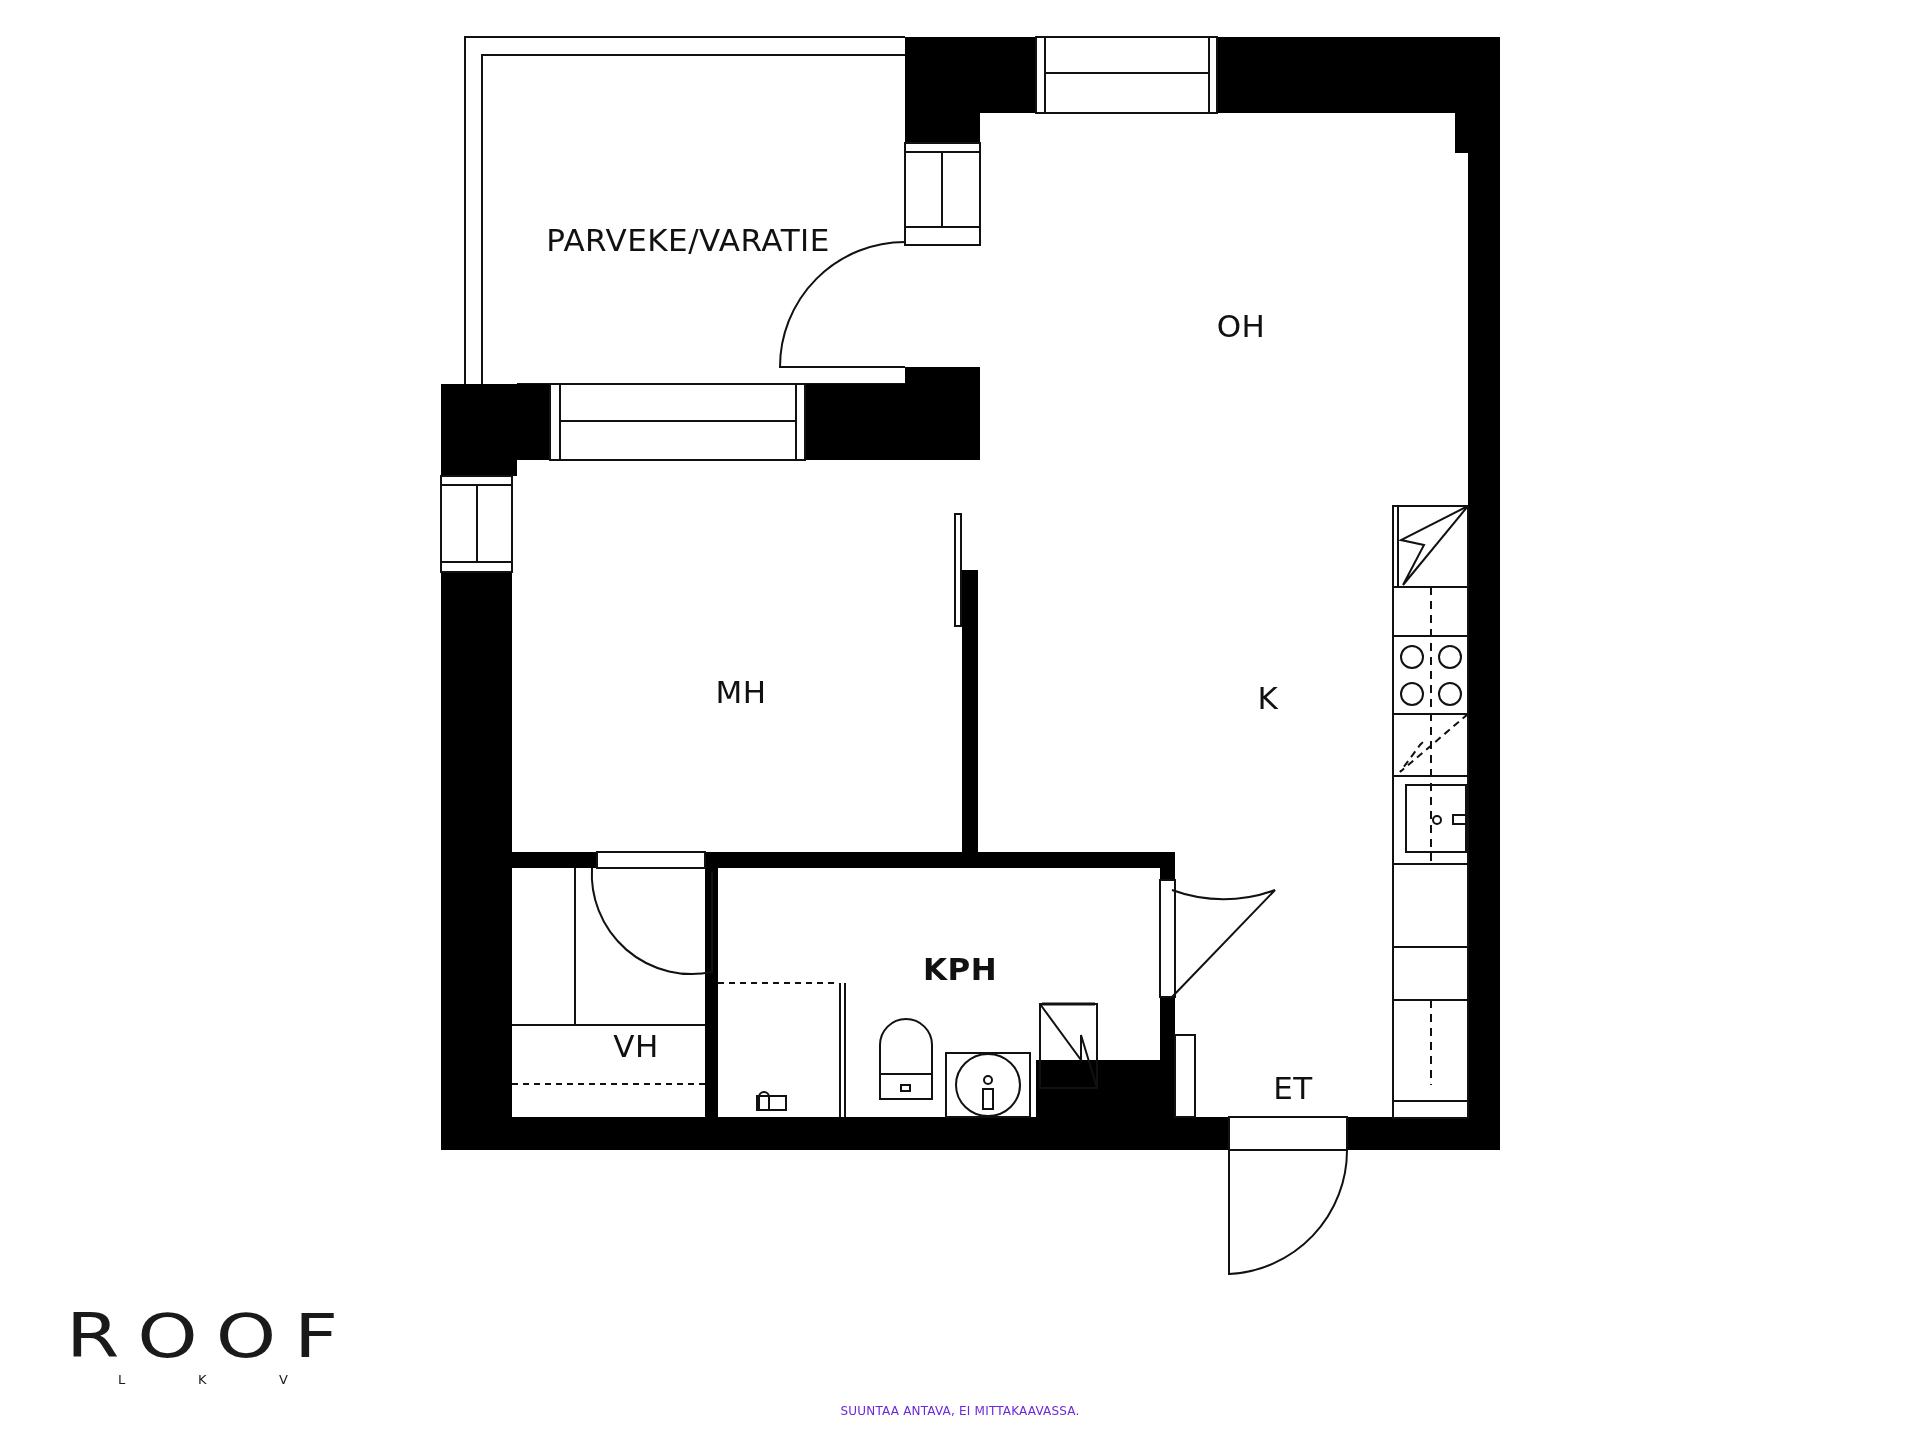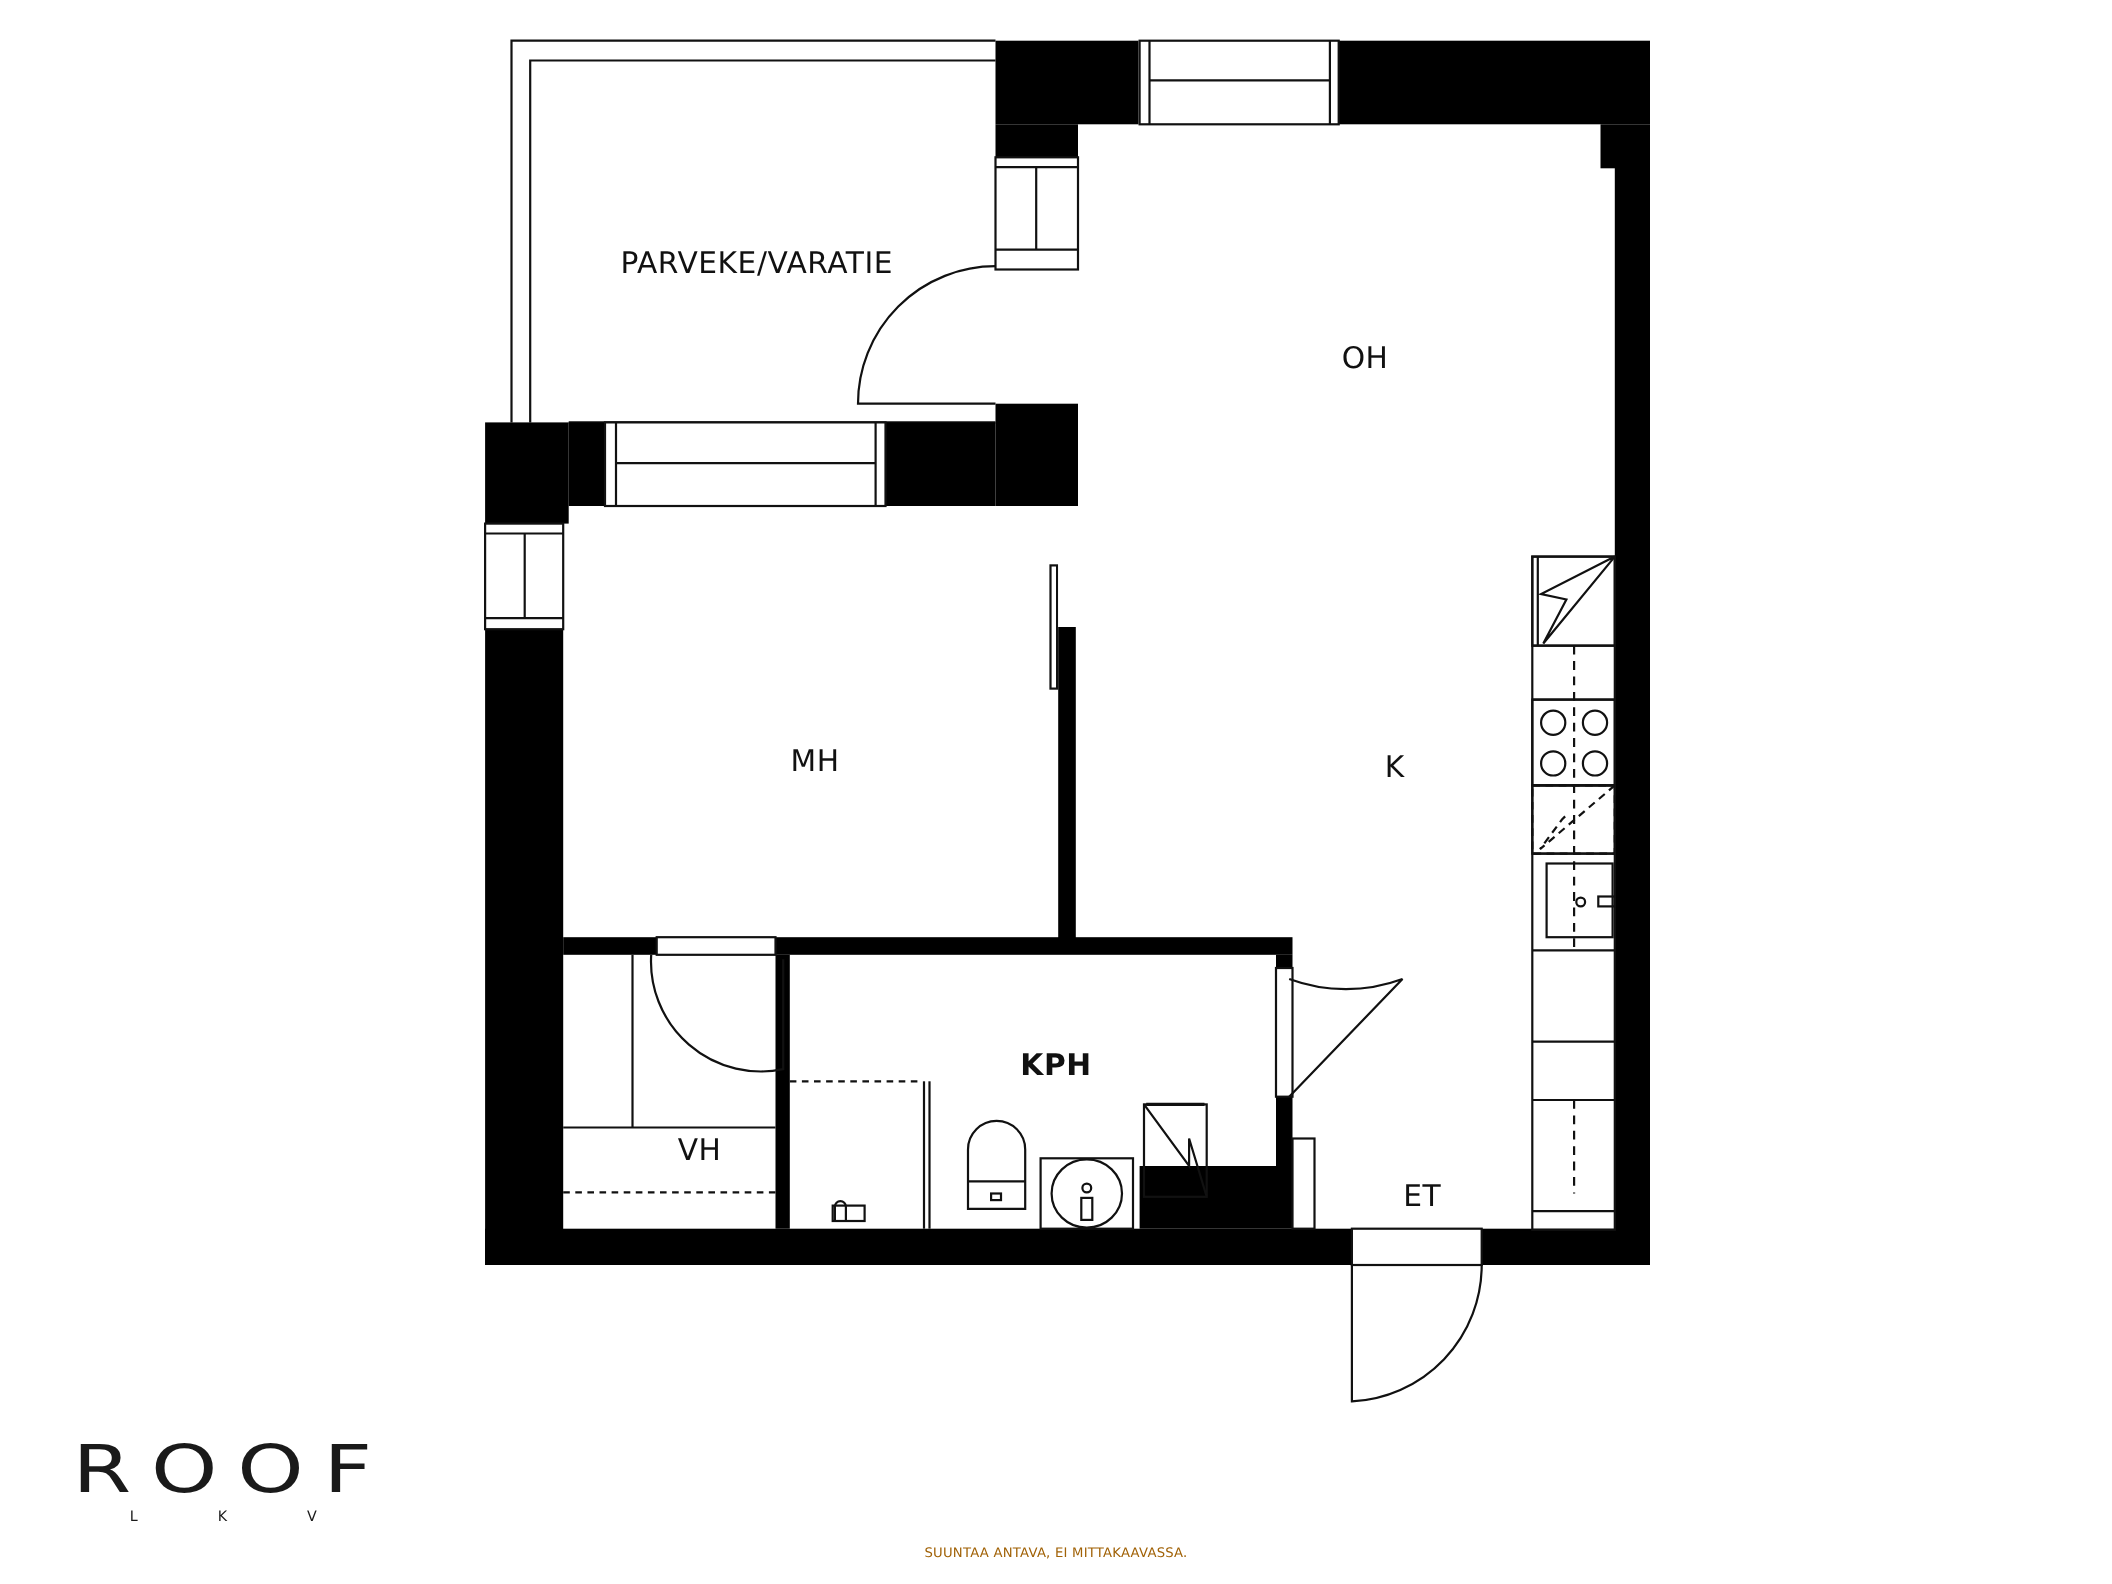--- a/index.html
+++ b/index.html
@@ -1,22 +1,22 @@
 <!DOCTYPE html>
 <html><head>
 <meta charset="utf-8">
 <style>
   html, body { margin: 0; padding: 0; background: #ffffff; }
   body { width: 1920px; height: 1440px; position: relative; overflow: hidden; font-family: "DejaVu Sans", sans-serif; }
   #plan { position: absolute; left: 0; top: 0; width: 1920px; height: 1440px; }
-  .room-label { position: absolute; transform: translate(-50%, -50%); font-family: "DejaVu Sans", sans-serif; font-size: 27px; color: #111111; letter-spacing: 0.5px; white-space: nowrap; }
+  .room-label { position: absolute; transform: translate(-50%, -50%); font-family: "DejaVu Sans", sans-serif; font-size: 31px; color: #111111; letter-spacing: 0.5px; white-space: nowrap; }
   .logo { position: absolute; left: 66px; top: 1306px; width: 290px; }
   .logo-main { font-family: "DejaVu Sans", sans-serif; font-size: 60px; letter-spacing: 14px; color: #1a1a1a; font-weight: normal; line-height: 60px; transform: scaleX(1.28); transform-origin: left center; display: block; }
   .logo-sub { display: flex; justify-content: space-between; width: 170px; margin-left: 52px; margin-top: 6px; font-family: "DejaVu Sans", sans-serif; font-size: 13px; color: #1a1a1a; }
-  .disclaimer { position: absolute; left: 0; width: 1920px; top: 1404px; text-align: center; font-family: "DejaVu Sans", sans-serif; font-size: 12px; color: #a16207; letter-spacing: 0.2px; }
+  .disclaimer { position: absolute; left: 0; width: 1920px; top: 1404px; text-align: center; font-family: "DejaVu Sans", sans-serif; font-size: 12px; color: #6d28d9; letter-spacing: 0.2px; }
 </style>
 </head>
 <body>
 
 <svg id="plan" viewBox="0 0 1920 1440" xmlns="http://www.w3.org/2000/svg">
   <g id="g-balcony">
       <path d="M465 384 V37 H905" fill="none" stroke="#111111" stroke-width="2"></path>
       <path d="M482 384 V55 H905" fill="none" stroke="#111111" stroke-width="2"></path>
       <line x1="517" y1="384" x2="905" y2="384" stroke="#111111" stroke-width="2" stroke-dasharray="none"></line>
     </g>

